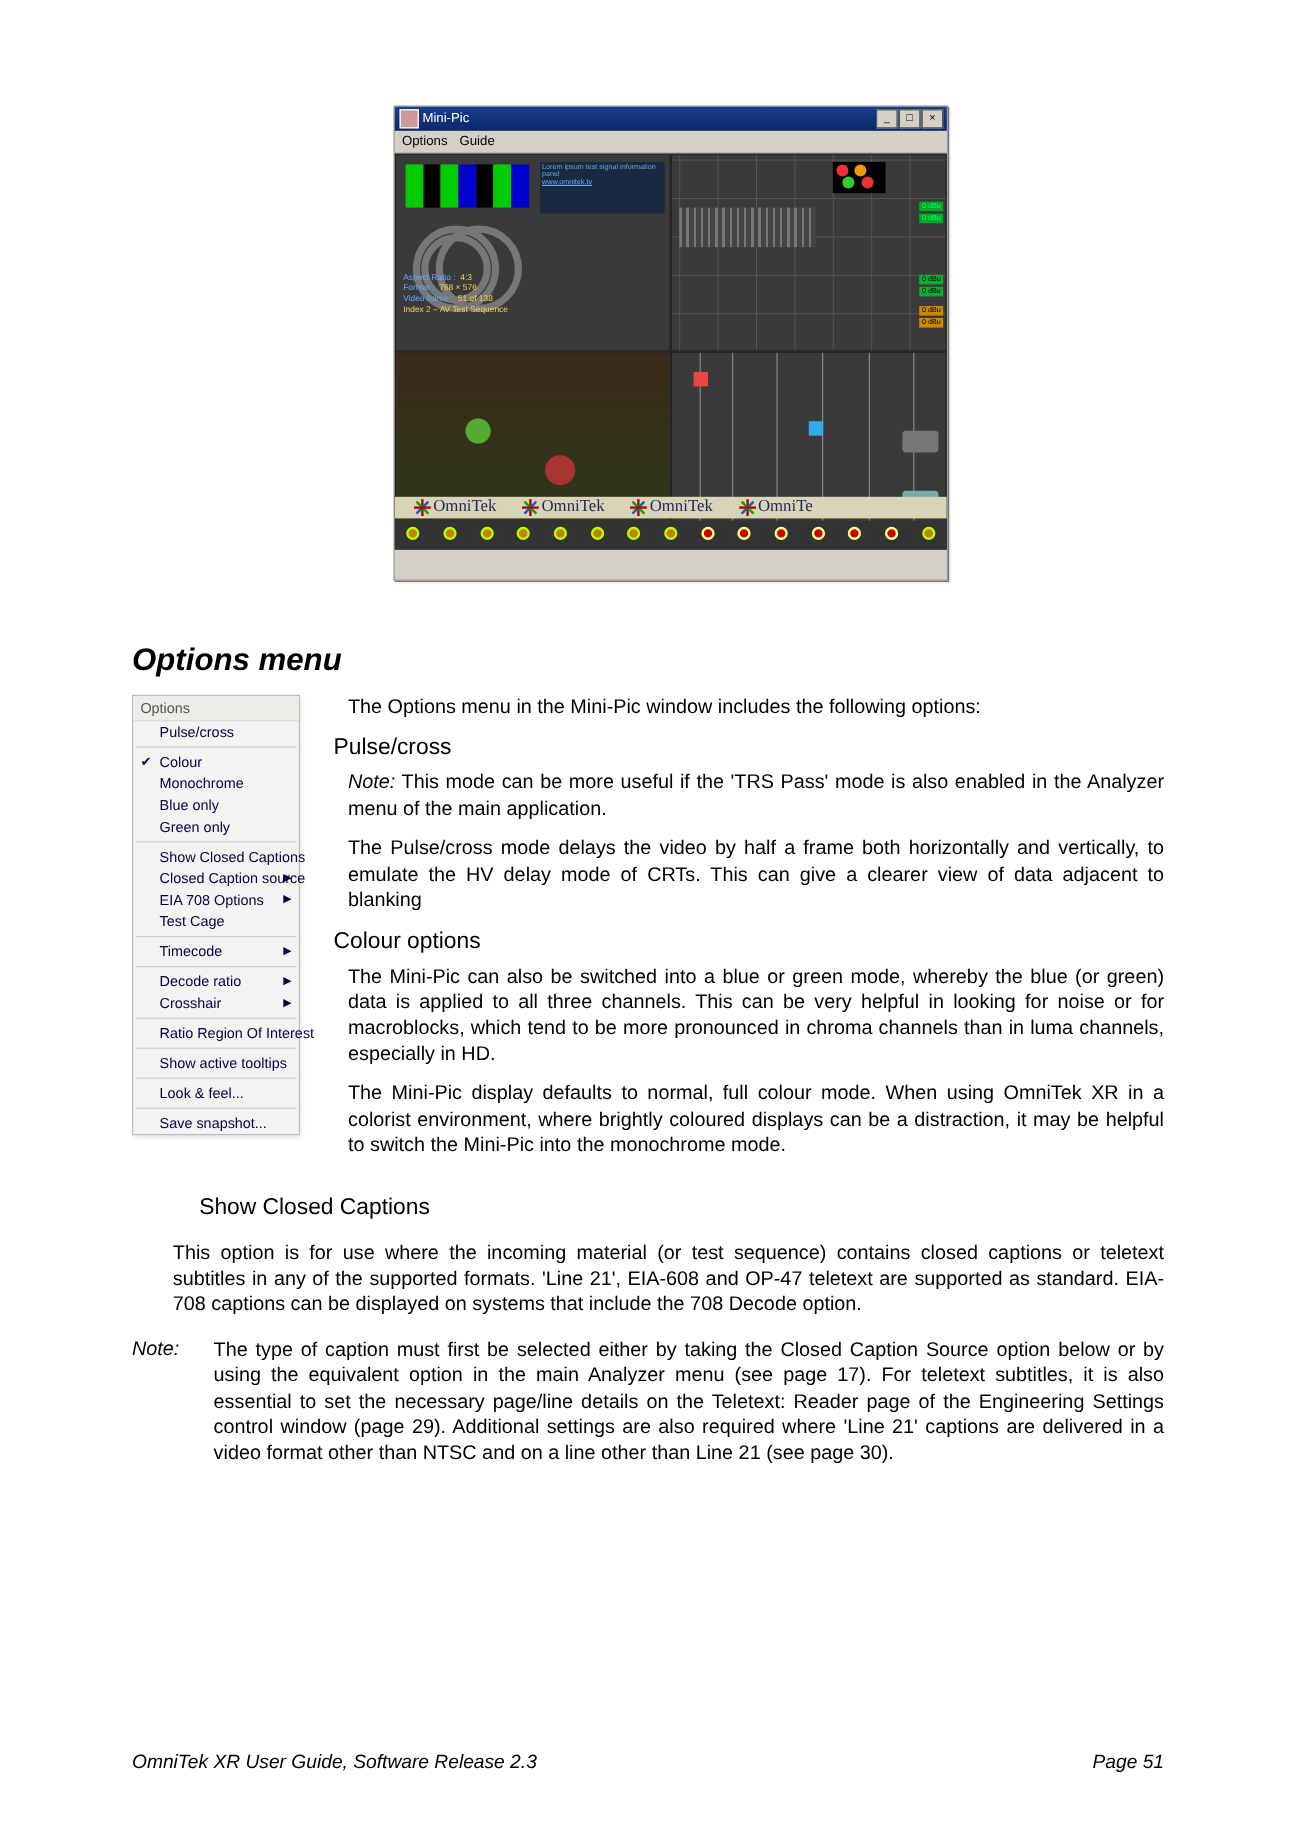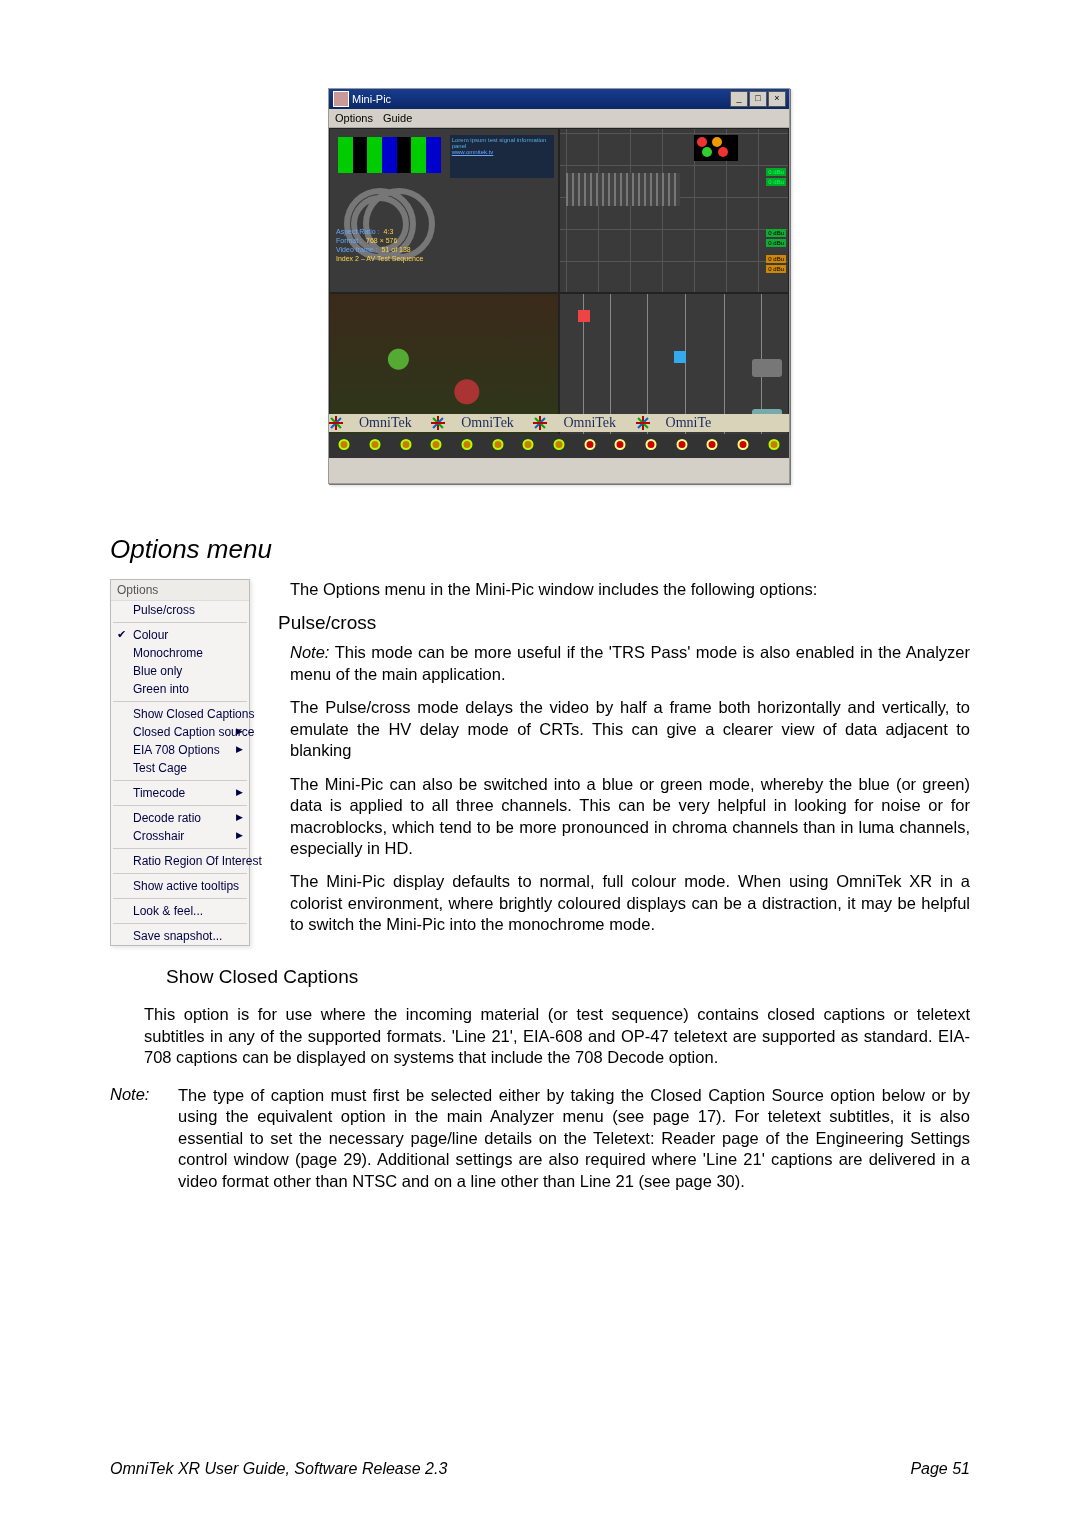--- a/index.html
+++ b/index.html
@@ -87,37 +87,37 @@
   .yellowlabels{position:absolute;right:2px;top:60%;font-size:6px;}
   .yellowlabels div{padding:1px 2px; margin:2px 0;}
   .q-br .pieces{position:absolute; inset:0;}
   .q-br .bar{position:absolute;width:1px;background:rgba(255,255,255,.4);height:100%;}
   .watermark-row{
     position:absolute; bottom:26px; left:0; right:0; height:18px;
     background:#d9d4b9; color:#1a2a5a; font-family: "Times New Roman", serif;
     font-size:14px; white-space:nowrap; overflow:hidden;
     display:flex; align-items:center;
   }
-  .wm-chunk{display:inline-flex;align-items:center;gap:16px;margin-right:0;}
+  .wm-chunk{display:inline-flex;align-items:center;gap:2px;margin-right:0;margin-left:16px;}
   .wm-icon{width:14px;height:14px;display:inline-block;position:relative;}
   .wm-icon::before,.wm-icon::after{content:"";position:absolute;background:#b00;width:2px;height:14px;left:6px;}
   .wm-icon::after{transform:rotate(90deg);}
   .wm-icon .blue{position:absolute;width:2px;height:14px;left:6px;background:#06c;transform:rotate(45deg);}
   .wm-icon .green{position:absolute;width:2px;height:14px;left:6px;background:#0a0;transform:rotate(-45deg);}
   .bottom-strip{
     position:absolute; left:0; right:0; bottom:0; height:24px;
     display:flex;
   }
   .bottom-strip div{flex:1;border:1px solid #333; background:#333;position:relative;}
   .bottom-strip div .ring2{position:absolute;top:4px;left:50%;transform:translateX(-50%);
     width:7px;height:7px;border-radius:50%;background:#cc7a00;border:2px solid #b0ff00;}
   .bottom-strip div.red .ring2{background:#c00;border:2px solid #ff8;}
   .heading-options {
     font-style: italic;
-    font-weight: normal;
+    font-weight: bold;
     font-size: 26px;
     color:#000;
     margin: 0 0 14px 0;
   }
   .two-col {
     display:flex; gap:28px;
   }
   .menu-col { width:140px; flex-shrink:0; }
   .menu-panel {
     border:1px solid #bcbcbc; background:#f4f3f1; font-size:12px;
@@ -305,21 +305,21 @@
   <div class="two-col">
 
     <div class="menu-col">
       <div class="menu-panel">
         <div class="menu-header">Options</div>
         <div class="menu-item">Pulse/cross</div>
         <div class="menu-sep"></div>
         <div class="menu-item"><span class="chk">✔</span><span>Colour</span></div>
         <div class="menu-item">Monochrome</div>
         <div class="menu-item">Blue only</div>
-        <div class="menu-item">Green into</div>
+        <div class="menu-item">Green only</div>
         <div class="menu-sep"></div>
         <div class="menu-item">Show Closed Captions</div>
         <div class="menu-item"><span>Closed Caption source</span><span class="arrow">▶</span></div>
         <div class="menu-item"><span>EIA 708 Options</span><span class="arrow">▶</span></div>
         <div class="menu-item">Test Cage</div>
         <div class="menu-sep"></div>
         <div class="menu-item"><span>Timecode</span><span class="arrow">▶</span></div>
         <div class="menu-sep"></div>
         <div class="menu-item"><span>Decode ratio</span><span class="arrow">▶</span></div>
         <div class="menu-item"><span>Crosshair</span><span class="arrow">▶</span></div>
@@ -332,20 +332,21 @@
         <div class="menu-sep"></div>
         <div class="menu-item">Save snapshot...</div>
       </div>
     </div>
 
     <div class="text-col">
       <p>The Options menu in the Mini-Pic window includes the following options:</p>
       <div class="sub-h">Pulse/cross</div>
       <p><span class="note-i">Note:</span><span> This mode can be more useful if the 'TRS Pass' mode is also enabled in the Analyzer menu of the main application.</span></p>
       <p>The Pulse/cross mode delays the video by half a frame both horizontally and vertically, to emulate the HV delay mode of CRTs. This can give a clearer view of data adjacent to blanking</p>
+      <div class="sub-h">Colour options</div>
       <p>The Mini-Pic can also be switched into a blue or green mode, whereby the blue (or green) data is applied to all three channels. This can be very helpful in looking for noise or for macroblocks, which tend to be more pronounced in chroma channels than in luma channels, especially in HD.</p>
       <p>The Mini-Pic display defaults to normal, full colour mode. When using OmniTek XR in a colorist environment, where brightly coloured displays can be a distraction, it may be helpful to switch the Mini-Pic into the monochrome mode.</p>
     </div>
   </div>
 
   <div class="h3">Show Closed Captions</div>
   <div class="indent-block">
     <p>This option is for use where the incoming material (or test sequence) contains closed captions or teletext subtitles in any of the supported formats. 'Line 21', EIA-608 and OP-47 teletext are supported as standard. EIA-708 captions can be displayed on systems that include the 708 Decode option.</p>
   </div>
   <div class="note-row">

